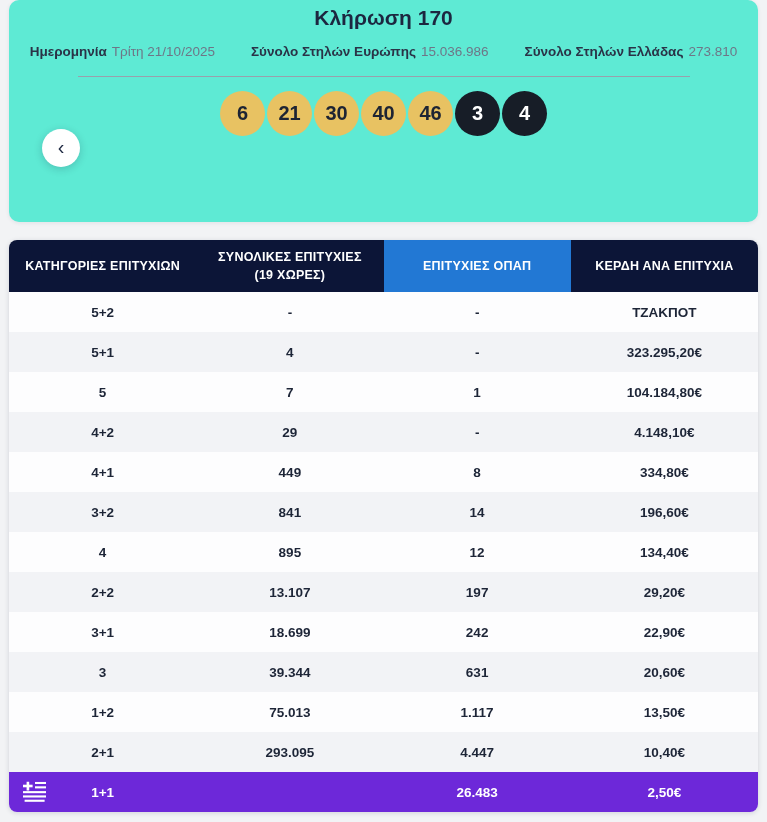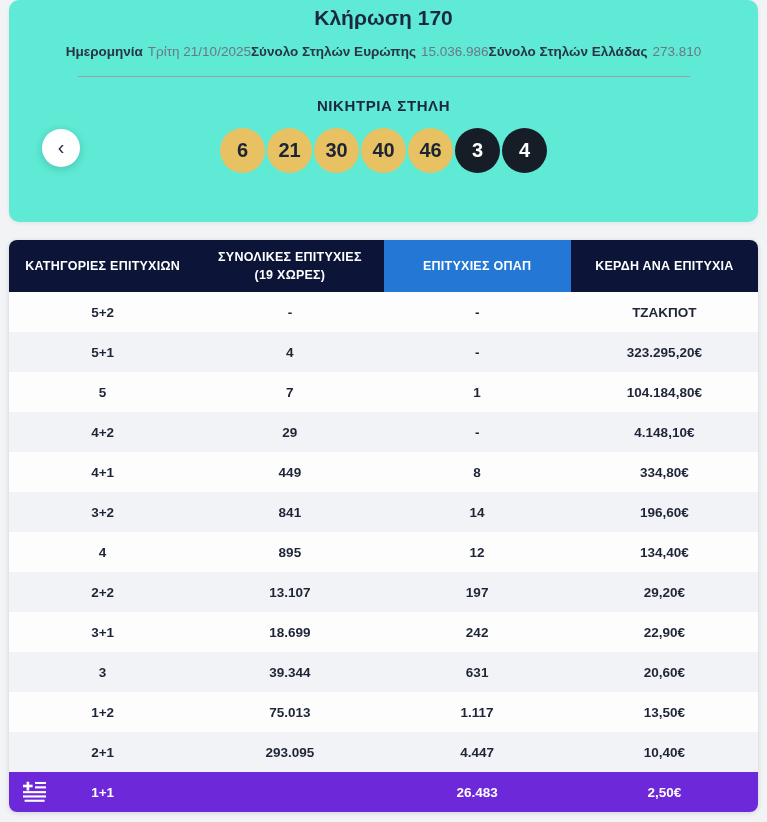--- a/index.html
+++ b/index.html
@@ -18,20 +18,21 @@
   .draw-title {
     text-align: center;
     padding-top: 6px;
     font-size: 21px;
     font-weight: bold;
     color: #1c2740;
   }
   .info-row {
     display: flex;
     justify-content: center;
+    gap: 36px;
     margin-top: 14px;
     font-size: 13.5px;
     white-space: nowrap;
   }
   .info-label { font-weight: bold; color: #2a3347; }
   .info-value { color: #6e7687; margin-left: 5px; }
   .divider {
     width: 612px;
     margin: 17px auto 0;
     border: none;
@@ -130,21 +131,20 @@
     <div>
       <span class="info-label">Σύνολο Στηλών Ευρώπης</span><span class="info-value">15.036.986</span>
     </div>
     <div>
       <span class="info-label">Σύνολο Στηλών Ελλάδας</span><span class="info-value">273.810</span>
     </div>
   </div>
 
   <hr class="divider">
 
-  <h2 class="winning-title">ΝΙΚΗΤΡΙΑ ΣΤΗΛΗ</h2>
 
   <div class="balls" id="balls">
       <div class="ball gold">6</div>
       <div class="ball gold">21</div>
       <div class="ball gold">30</div>
       <div class="ball gold">40</div>
       <div class="ball gold">46</div>
       <div class="ball dark">3</div>
       <div class="ball dark">4</div>
     </div>

